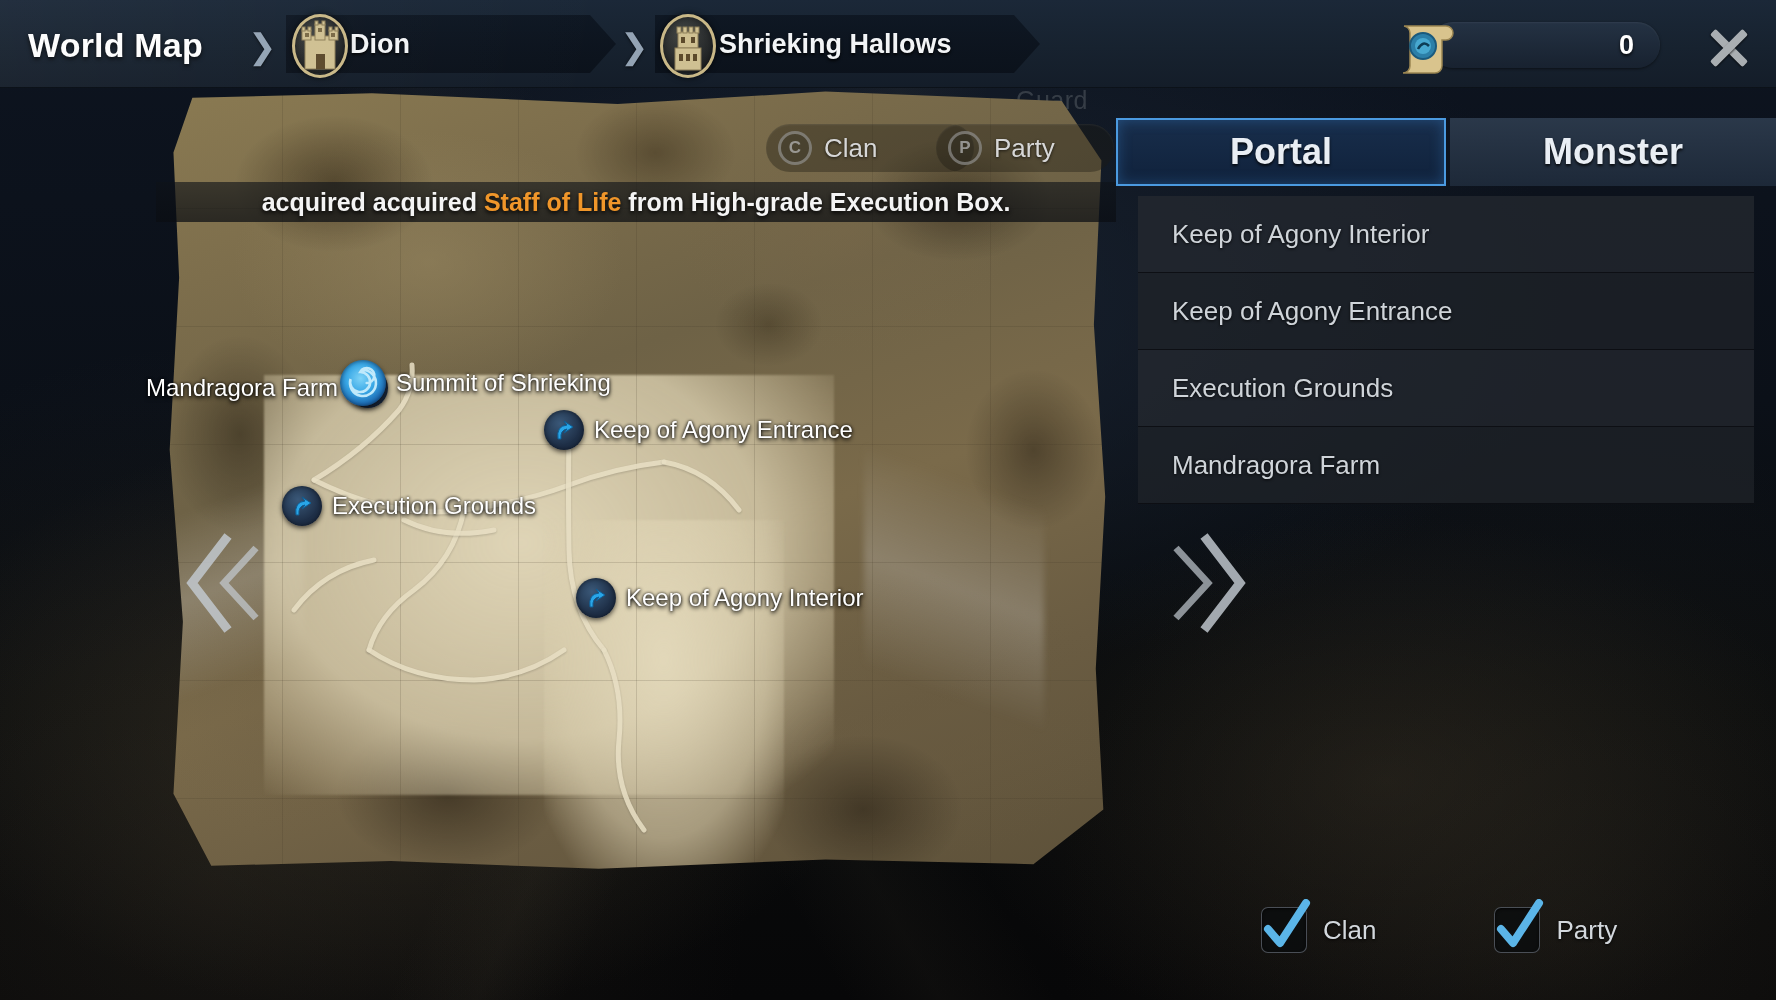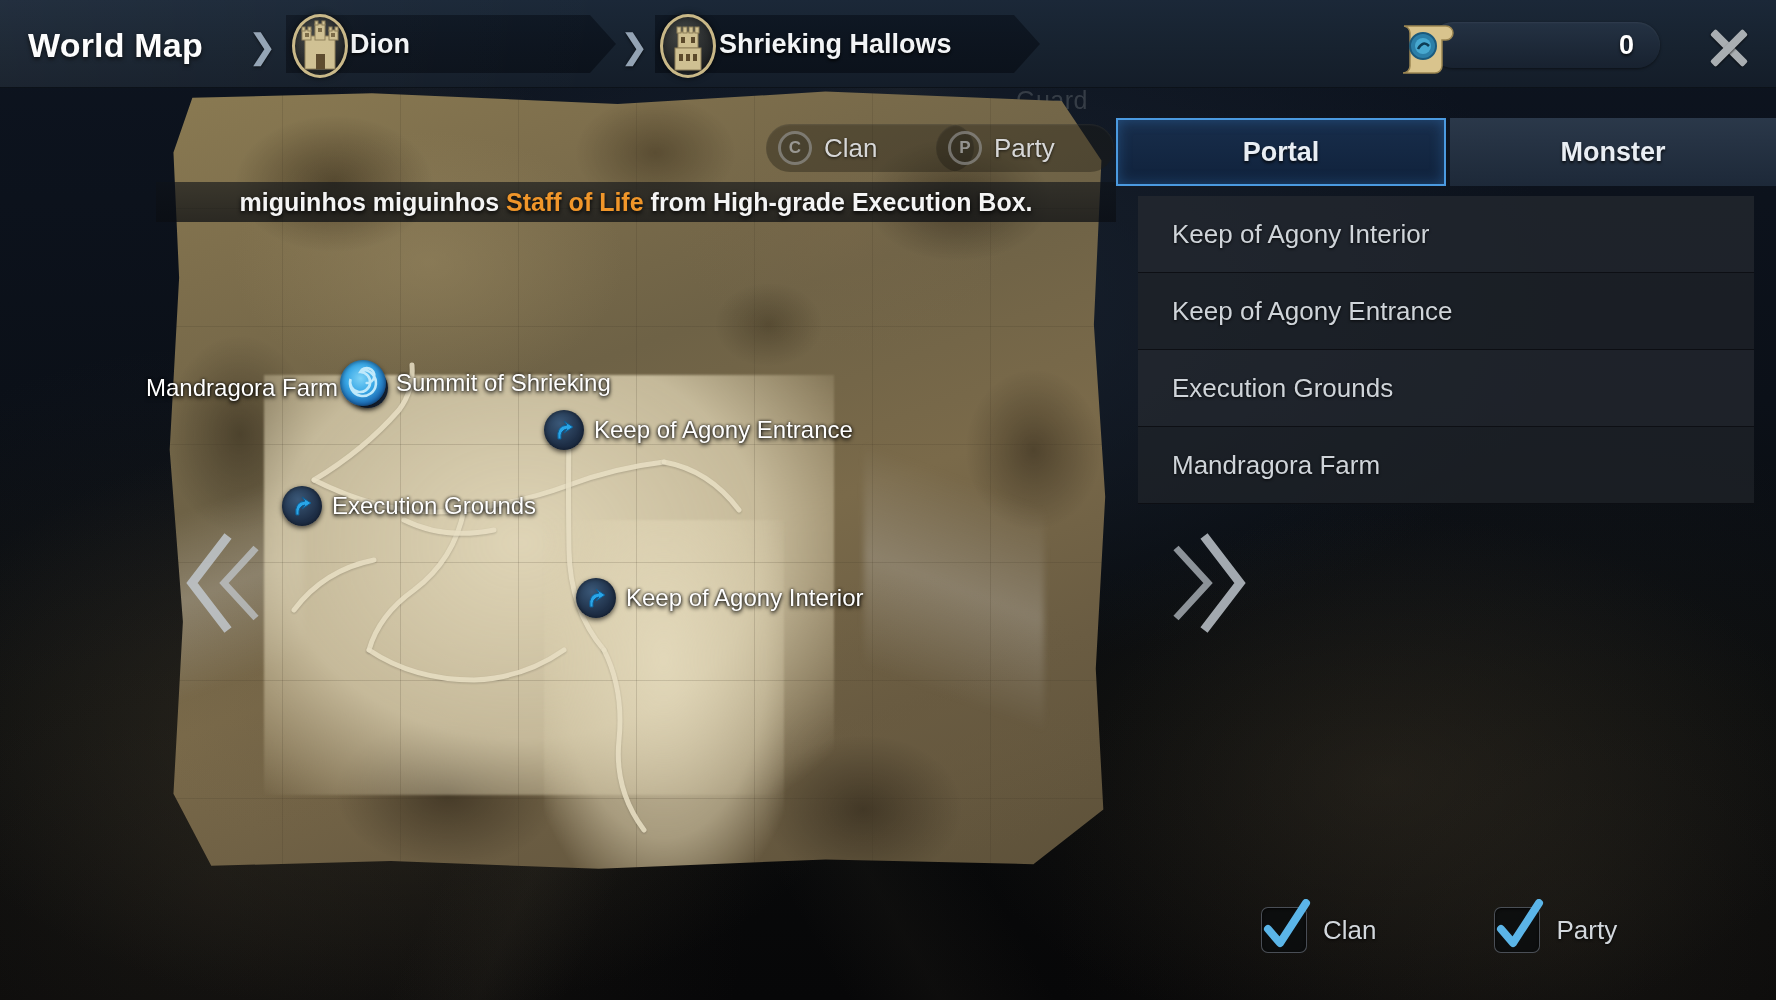--- a/index.html
+++ b/index.html
@@ -233,21 +233,21 @@
     white-space:nowrap;
   }
   .marker-label.left { margin-right:10px; }
   .marker-label.right { margin-left:10px; }
 
   
   .rpanel { position:absolute; left:1116px; top:88px; width:660px; height:912px; z-index:20; }
   .tabs { position:absolute; left:0; top:30px; width:660px; height:68px; display:flex; gap:4px; }
   .tab {
     flex:1; display:flex; align-items:center; justify-content:center;
-    font-size:27px; font-weight:700; color:#e9eef4;
+    font-size:36px; font-weight:700; color:#e9eef4;
     background:linear-gradient(180deg, rgba(44,58,76,.95), rgba(30,42,58,.95));
     text-shadow:0 2px 3px rgba(0,0,0,.8);
     cursor:pointer;
   }
   .tab.active {
     background:linear-gradient(180deg, rgba(24,46,76,.98), rgba(16,34,60,.98));
     border:2px solid #4b9ae0;
     box-shadow:inset 0 0 14px rgba(60,140,220,.35);
   }
   .plist { position:absolute; left:22px; top:108px; width:616px; }
@@ -398,21 +398,21 @@
   <div class="pill pill-clan">
     <div class="pill-badge">C</div>
     <div class="pill-label">Clan</div>
   </div>
   <div class="pill pill-party">
     <div class="pill-badge">P</div>
     <div class="pill-label">Party</div>
   </div>
 
   <div class="notif">
-    <div class="notif-text"><span>miguinhos miguinhos </span><span class="notif-item">Staff of Life</span><span> from High-grade Execution Box.</span></div>
+    <div class="notif-text"><span>acquired acquired </span><span class="notif-item">Staff of Life</span><span> from High-grade Execution Box.</span></div>
   </div>
 
   <div class="marker" style="left:146px; top:368px;">
     <span class="marker-label left">Mandragora Farm</span>
     <span class="marker-icon">
       <svg width="26" height="26" viewBox="0 0 26 26">
           <path d="M7 22 q-2 -13 9 -14 l-3 -4 l9 6 l-9 6 l3 -4 q-7 1 -6 10z" fill="#29a6e8" stroke="#0e5c92" stroke-width="1"></path>
         </svg>
     </span>
   </div>

